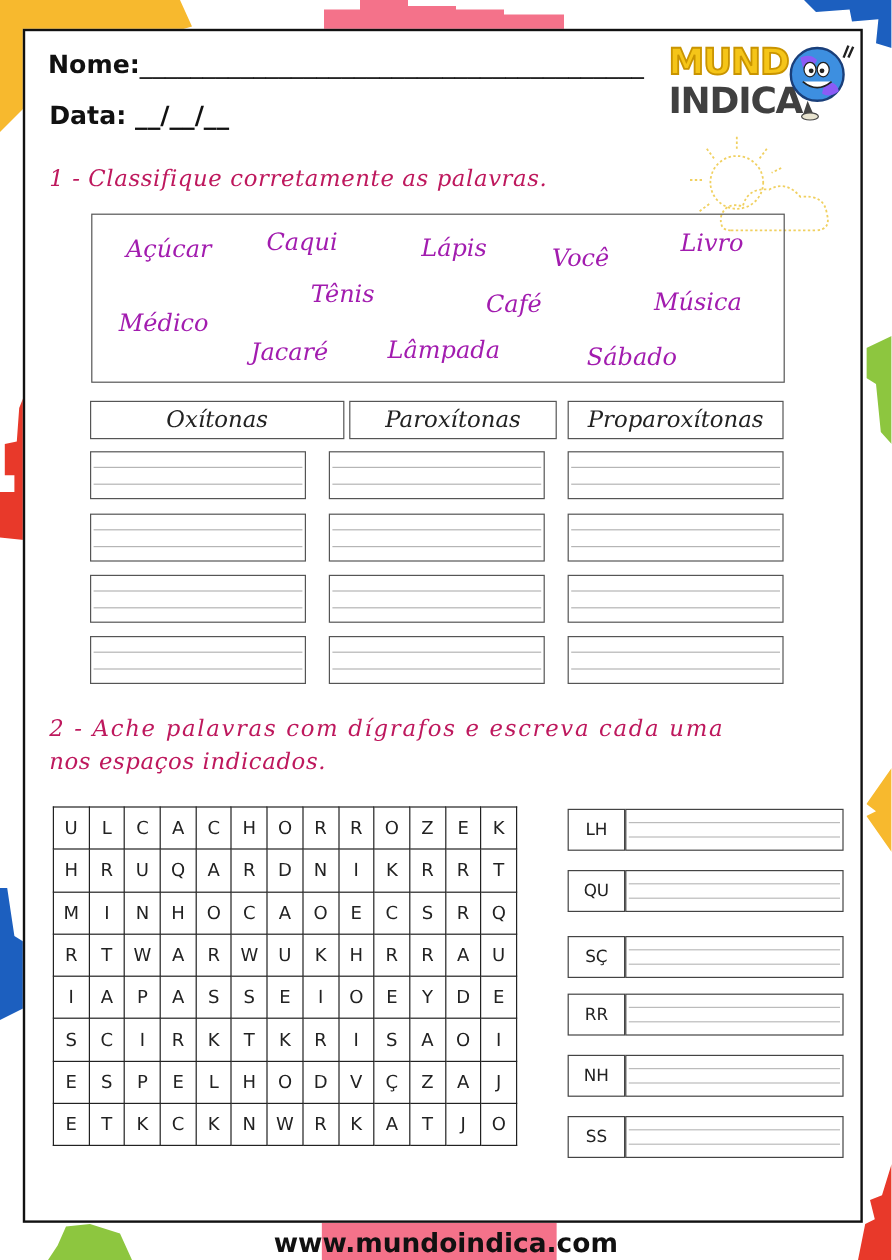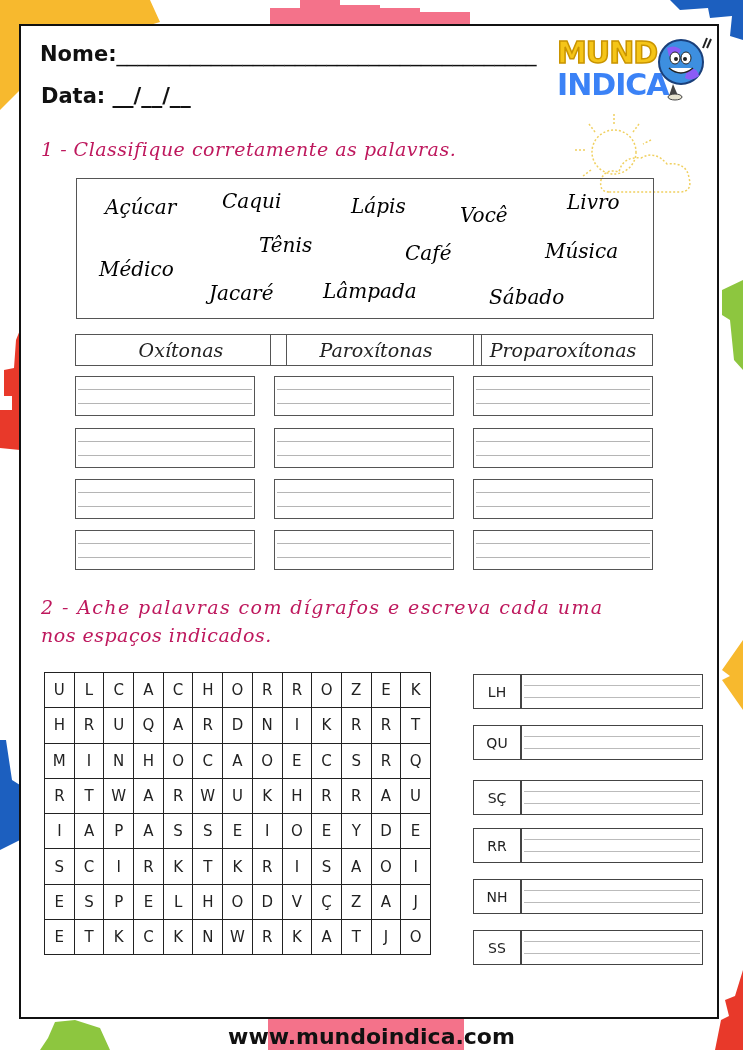--- a/index.html
+++ b/index.html
@@ -3,21 +3,21 @@
 <meta charset="utf-8">
 <style>
   html,body{margin:0;padding:0;}
   body{width:743px;height:1050px;position:relative;background:#ffffff;overflow:hidden;font-family:"DejaVu Sans",sans-serif;color:#111;}
   .deco{position:absolute;}
   .frame{position:absolute;left:19px;top:24px;width:700px;height:995px;border:2px solid #111;background:#fff;box-sizing:border-box;}
   .abs{position:absolute;}
   .hdr{font-family:"DejaVu Sans",sans-serif;font-weight:bold;font-size:21px;color:#111;white-space:nowrap;}
   .instr{font-family:"DejaVu Serif",serif;font-style:italic;font-size:19px;color:#be185d;white-space:nowrap;letter-spacing:0.5px;}
   .wordbox{position:absolute;left:55px;top:152px;width:578px;height:141px;border:1.5px solid #555;box-sizing:border-box;}
-  .word{position:absolute;font-family:"DejaVu Serif",serif;font-style:italic;font-size:20px;color:#000000;white-space:nowrap;}
+  .word{position:absolute;font-family:"DejaVu Serif",serif;font-style:italic;font-size:20px;color:#a21caf;white-space:nowrap;}
   .colhead{position:absolute;top:308px;height:32px;border:1.5px solid #555;box-sizing:border-box;display:flex;align-items:center;justify-content:center;font-family:"DejaVu Serif",serif;font-style:italic;font-size:19px;color:#222;}
   .wline{position:absolute;height:40px;border:1.5px solid #555;box-sizing:border-box;}
   .wline::before,.wline::after{content:"";position:absolute;left:2px;right:2px;height:0;border-top:1px solid #b5b5b5;}
   .wline::before{top:12px;}
   .wline::after{top:26px;}
   .grid{position:absolute;left:23px;top:646px;border-collapse:collapse;}
   .grid td{width:28.7px;height:34.3px;border:1.5px solid #222;text-align:center;vertical-align:middle;font-family:"DejaVu Sans",sans-serif;font-size:15px;color:#222;padding:0;}
   .dig-row{position:absolute;left:452px;width:230px;height:35px;}
   .dig-label{position:absolute;left:0;top:0;width:48px;height:35px;border:1.5px solid #444;box-sizing:border-box;display:flex;align-items:center;justify-content:center;font-size:14px;color:#222;}
   .dig-field{position:absolute;left:48px;top:0;width:182px;height:35px;border:1.5px solid #444;box-sizing:border-box;}
@@ -66,21 +66,21 @@
   <div class="abs hdr" style="left:19px;top:16px;">
     <span>Nome:</span><span style="font-weight:normal;">________________________________________</span>
   </div>
   <div class="abs hdr" style="left:20px;top:58px;">
     <span>Data:</span>
     <span>__/__/__</span>
   </div>
 
   <div class="abs" style="left:536px;top:10px;width:160px;height:70px;">
     <div class="logo-mundo" style="left:0;top:2px;color:#f5c518;-webkit-text-stroke:1.5px #c99400;">MUND</div>
-    <div class="logo-mundo" style="left:0;top:34px;color:#3b82f6;">INDICA</div>
+    <div class="logo-mundo" style="left:0;top:34px;color:#404040;">INDICA</div>
     <svg class="deco" style="left:96px;top:0" width="62" height="66" viewBox="0 0 62 66">
       <circle cx="28" cy="26" r="22" fill="#3d8fe0" stroke="#1a3f7a" stroke-width="2"></circle>
       <path d="M14,12 Q22,8 28,14 Q24,22 16,20 Z" fill="#8b5cf6"></path>
       <path d="M34,34 Q44,30 46,40 Q38,46 32,42 Z" fill="#8b5cf6"></path>
       <ellipse cx="22" cy="22" rx="5" ry="6" fill="#fff" stroke="#222" stroke-width="1"></ellipse>
       <ellipse cx="33" cy="22" rx="5" ry="6" fill="#fff" stroke="#222" stroke-width="1"></ellipse>
       <circle cx="23" cy="23" r="2" fill="#222"></circle>
       <circle cx="32" cy="23" r="2" fill="#222"></circle>
       <path d="M16,32 Q28,42 40,32" fill="#fff" stroke="#222" stroke-width="1.5"></path>
       <path d="M50,12 L54,2 M54,12 L58,3" stroke="#222" stroke-width="2" fill="none"></path>
@@ -113,21 +113,21 @@
     <span class="word" style="left:182px;top:54px;">Tênis</span>
     <span class="word" style="left:328px;top:62px;">Café</span>
     <span class="word" style="left:468px;top:60px;">Música</span>
     <span class="word" style="left:22px;top:78px;">Médico</span>
     <span class="word" style="left:132px;top:102px;">Jacaré</span>
     <span class="word" style="left:246px;top:100px;">Lâmpada</span>
     <span class="word" style="left:412px;top:106px;">Sábado</span>
   </div>
 
   <div class="colhead" style="left:54px;width:212px;">Oxítonas</div>
-  <div class="colhead" style="left:249px;width:212px;">Paroxítonas</div>
+  <div class="colhead" style="left:270px;width:173px;">Paroxítonas</div>
   <div class="colhead" style="left:452px;width:180px;">Proparoxítonas</div>
 
   <div class="wline" style="left:54px;top:350px;width:180px;"></div>
   <div class="wline" style="left:54px;top:402px;width:180px;"></div>
   <div class="wline" style="left:54px;top:453px;width:180px;"></div>
   <div class="wline" style="left:54px;top:504px;width:180px;"></div>
 
   <div class="wline" style="left:253px;top:350px;width:180px;"></div>
   <div class="wline" style="left:253px;top:402px;width:180px;"></div>
   <div class="wline" style="left:253px;top:453px;width:180px;"></div>

